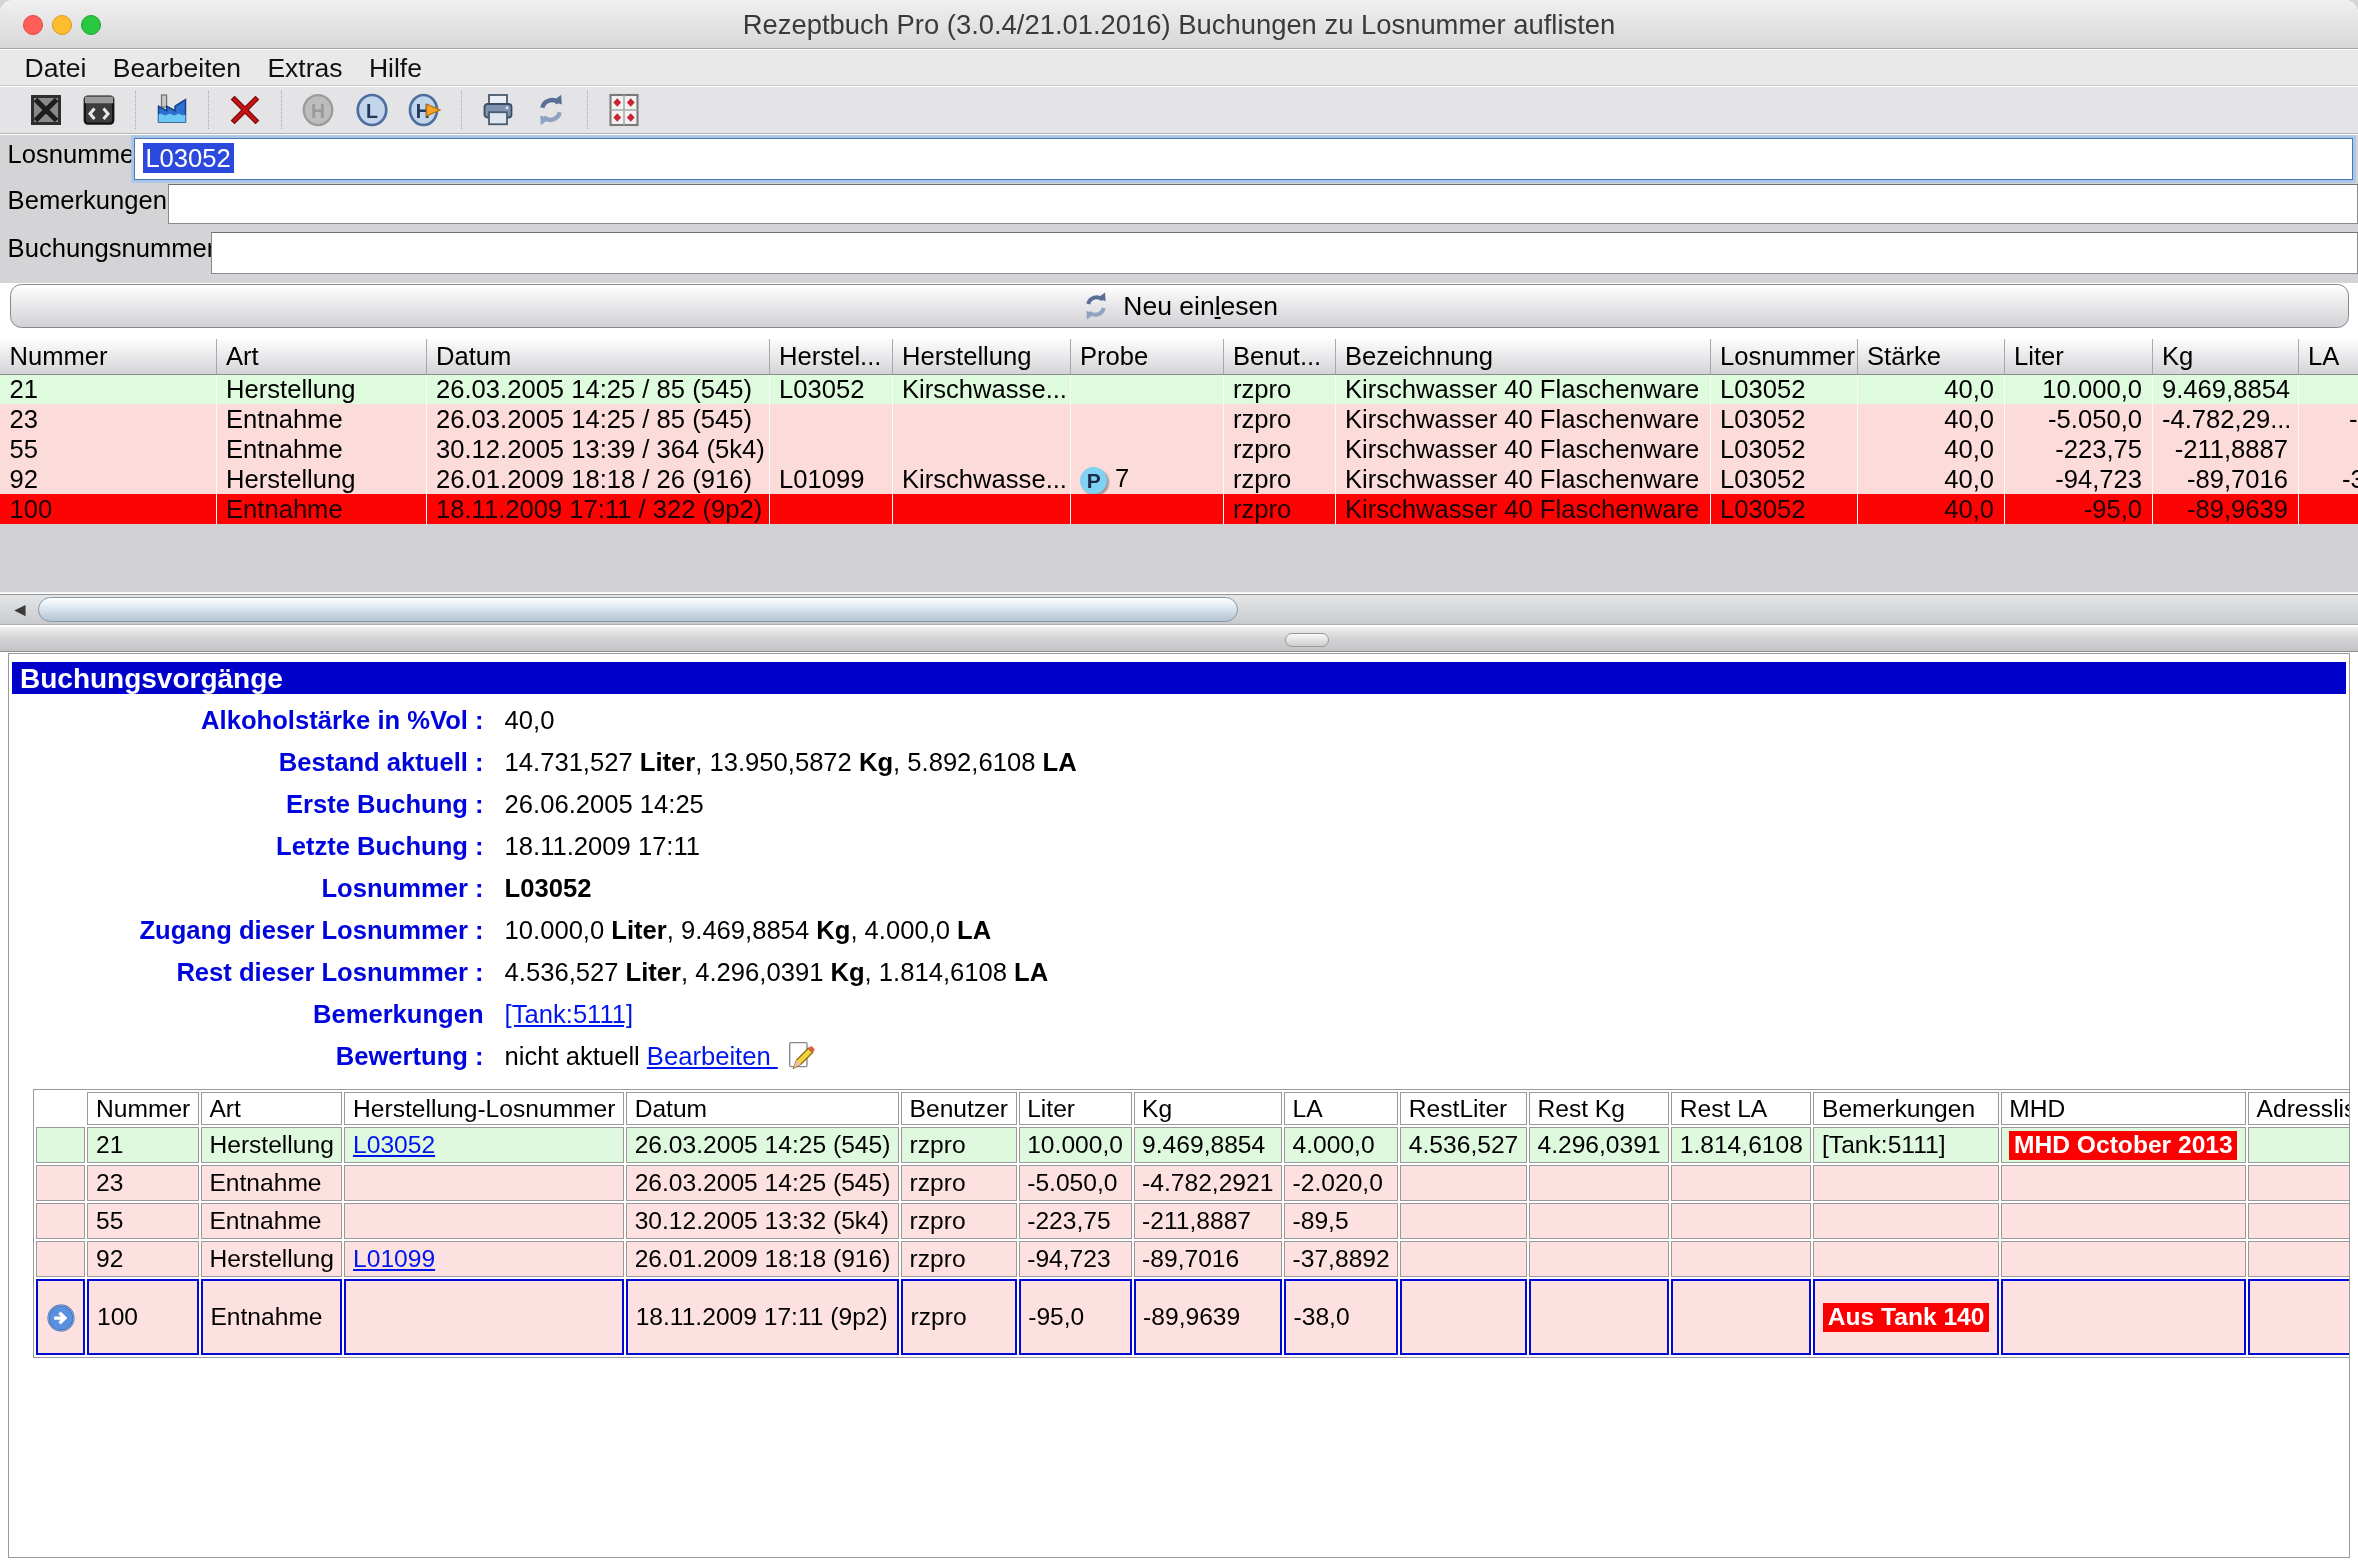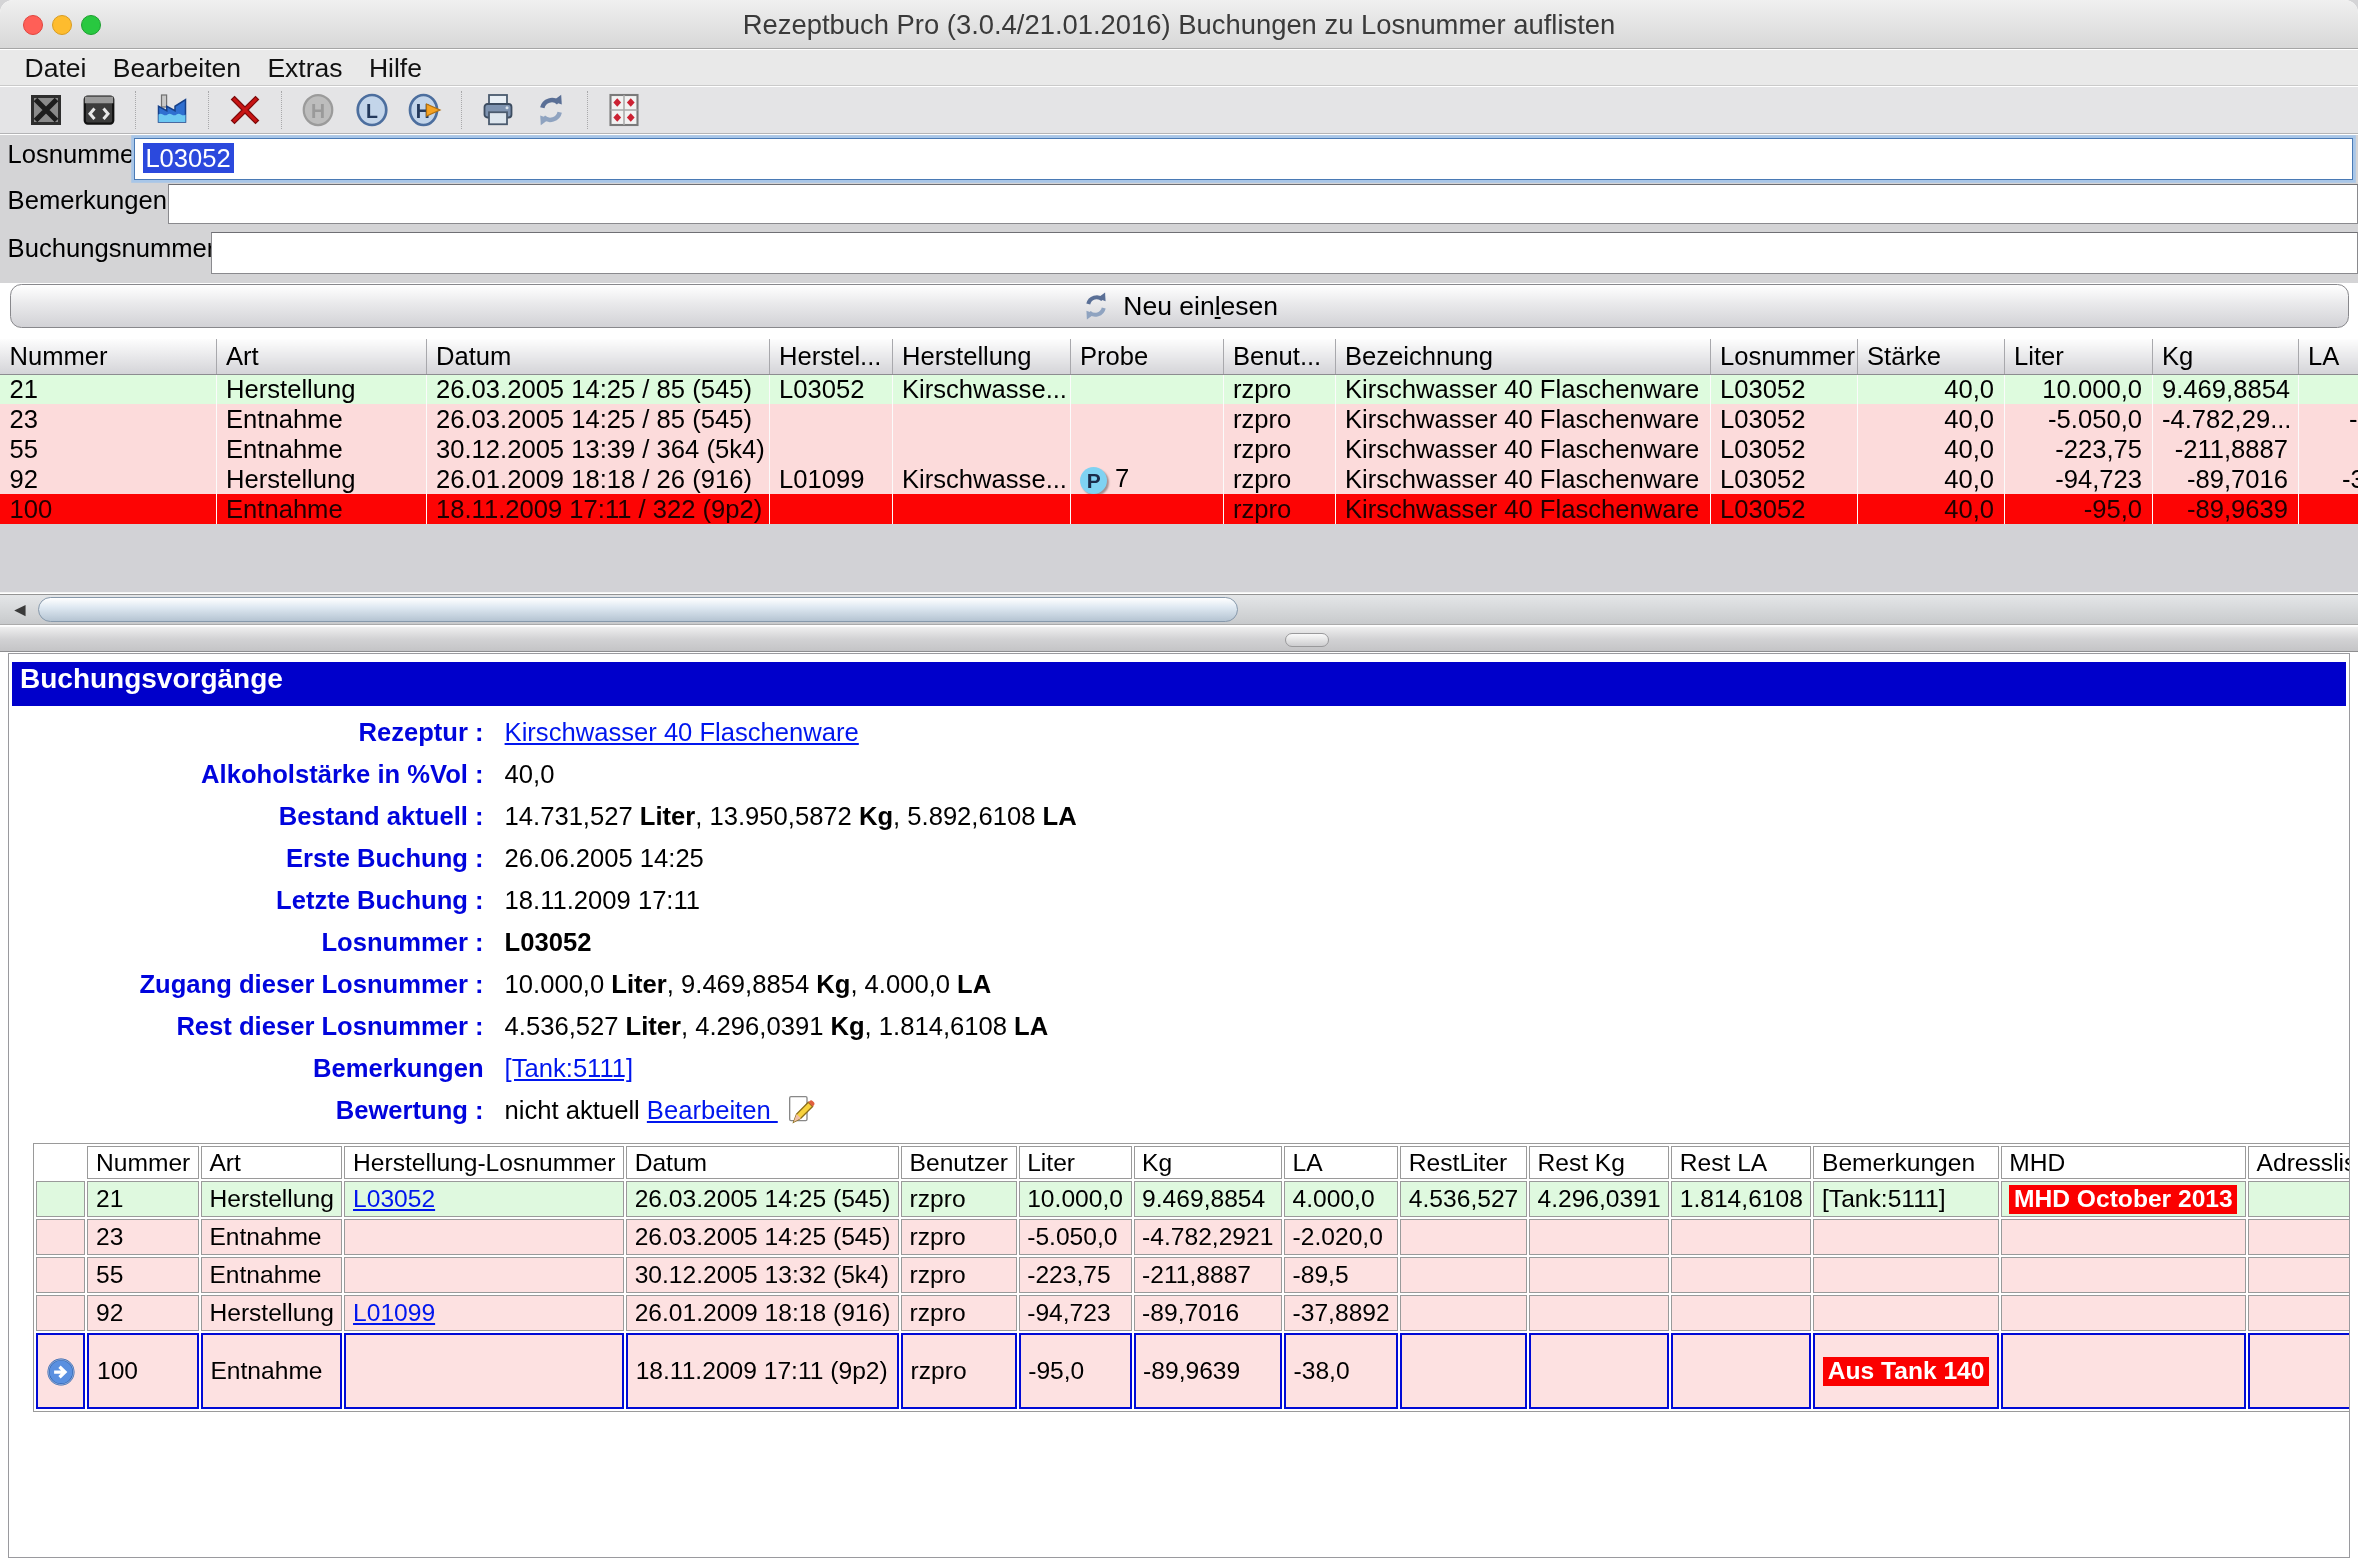--- a/index.html
+++ b/index.html
@@ -79,21 +79,21 @@
 
   
   #splitter { position:absolute; top:626px; left:0; right:0; height:25.6px;
     background:linear-gradient(#efefef,#d2d2d4 50%,#c4c4c6); border-top:0.9px solid #fbfbfb; border-bottom:0.9px solid #8e8e90; }
   #splitter .grip { position:absolute; left:1285px; top:5.7px; width:44px; height:14px; border-radius:7.6px;
     background:linear-gradient(#fafafa,#cdcdcf); border:0.9px solid #99999b; }
 
   
   #lower-panel { position:absolute; top:653px; left:7.6px; right:7.6px; bottom:2.8px; background:#ffffff;
     border:0.9px solid #9a9a9e; overflow:hidden; }
-  #bv-header { margin:7.6px 3.8px 5.7px 3.8px; height:44px; background:#0000cb; color:#fff;
+  #bv-header { margin:7.6px 3.8px 5.7px 3.8px; height:32px; background:#0000cb; color:#fff;
     font-weight:bold; font-size:28px; line-height:33px; padding-left:7.6px; }
   .drow { height:42px; line-height:42px; white-space:nowrap; }
   .dlabel { display:inline-block; width:475px; text-align:right; color:#0004dd; font-weight:bold;
     font-size:25.6px; vertical-align:top; }
   .dval { display:inline-block; margin-left:21px; font-size:25.6px; color:#000; }
   .dval b { font-weight:bold; }
   .lnk { color:#0016ee; text-decoration:underline; cursor:pointer; }
   .dval .icon-inline svg { width:32px; height:32px; vertical-align:-6.6px; margin-left:5.7px; }
   #all-link-row { height:40px; line-height:40px; margin-left:7.6px; white-space:nowrap; }
 
@@ -352,21 +352,20 @@
     <div class="thumb"></div>
   </div>
 
   <div id="splitter">
     <div class="grip"></div>
   </div>
 
   <div id="lower-panel">
     <div id="bv-header">Buchungsvorgänge</div>
     <div id="detail-rows">
-        <div class="drow"><span class="dlabel">Rezeptur :</span><span class="dval"><span class="lnk">Kirschwasser 40 Flaschenware</span></span></div>
         <div class="drow"><span class="dlabel">Alkoholstärke in %Vol :</span><span class="dval"><span>40,0</span></span></div>
         <div class="drow"><span class="dlabel">Bestand aktuell :</span><span class="dval"><span>14.731,527 </span><b>Liter</b><span>, 13.950,5872 </span><b>Kg</b><span>, 5.892,6108 </span><b>LA</b></span></div>
         <div class="drow"><span class="dlabel">Erste Buchung :</span><span class="dval"><span>26.06.2005 14:25</span></span></div>
         <div class="drow"><span class="dlabel">Letzte Buchung :</span><span class="dval"><span>18.11.2009 17:11</span></span></div>
         <div class="drow"><span class="dlabel">Losnummer :</span><span class="dval"><b>L03052</b></span></div>
         <div class="drow"><span class="dlabel">Zugang dieser Losnummer :</span><span class="dval"><span>10.000,0 </span><b>Liter</b><span>, 9.469,8854 </span><b>Kg</b><span>, 4.000,0 </span><b>LA</b></span></div>
         <div class="drow"><span class="dlabel">Rest dieser Losnummer :</span><span class="dval"><span>4.536,527 </span><b>Liter</b><span>, 4.296,0391 </span><b>Kg</b><span>, 1.814,6108 </span><b>LA</b></span></div>
         <div class="drow"><span class="dlabel">Bemerkungen</span><span class="dval"><span class="lnk">[Tank:5111]</span></span></div>
         <div class="drow"><span class="dlabel">Bewertung :</span><span class="dval"><span>nicht aktuell </span><span class="lnk"> Bearbeiten </span><span class="icon-inline"><svg viewBox="0 0 24 24">
                 <rect x="5" y="2" width="13" height="18" rx="1" fill="#fff" stroke="#888" stroke-width="1"></rect>

